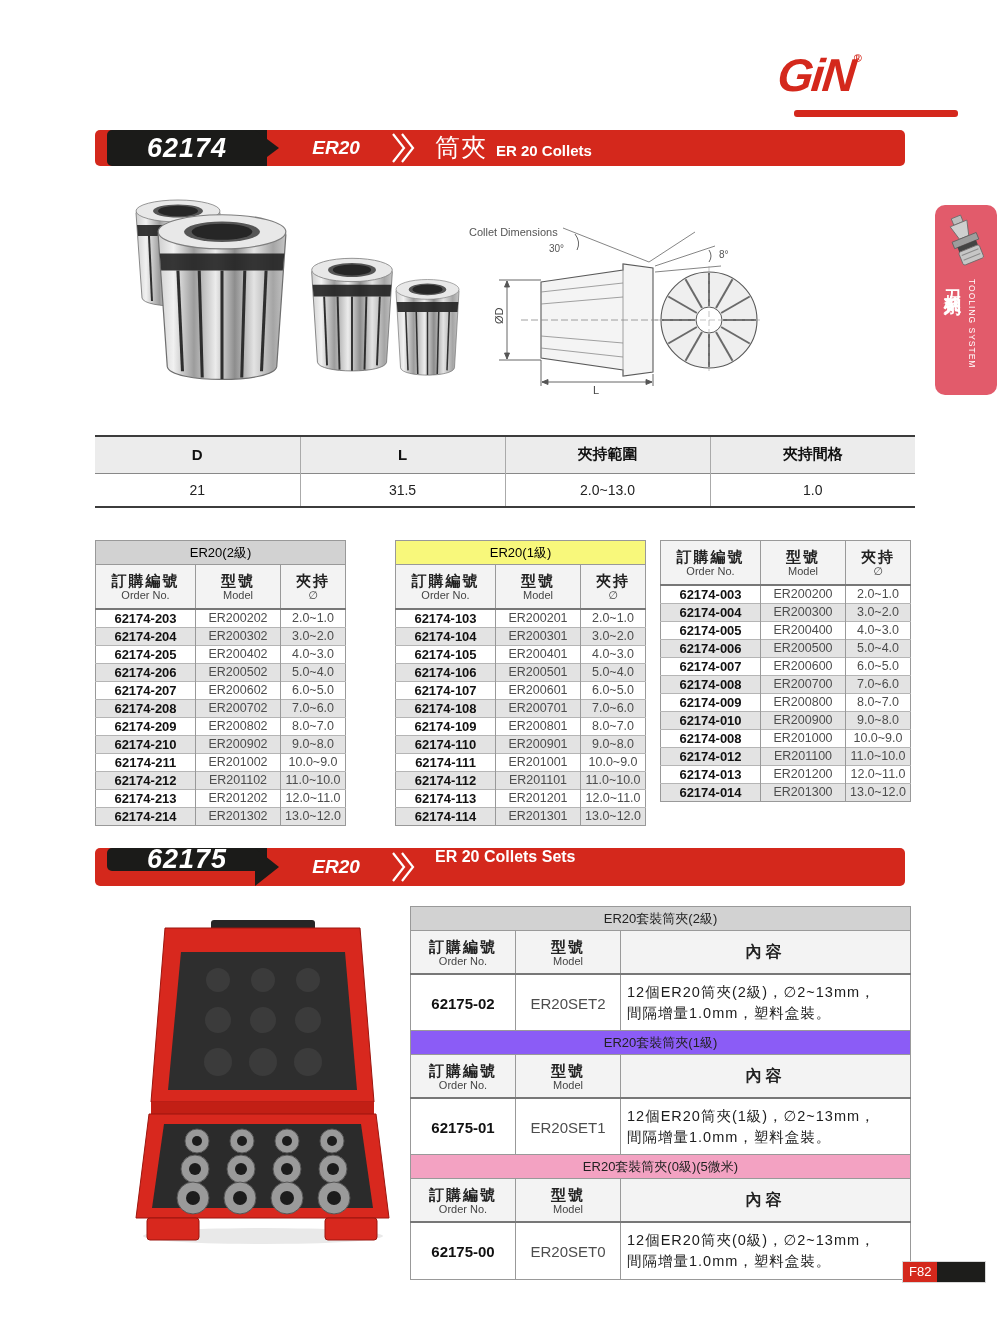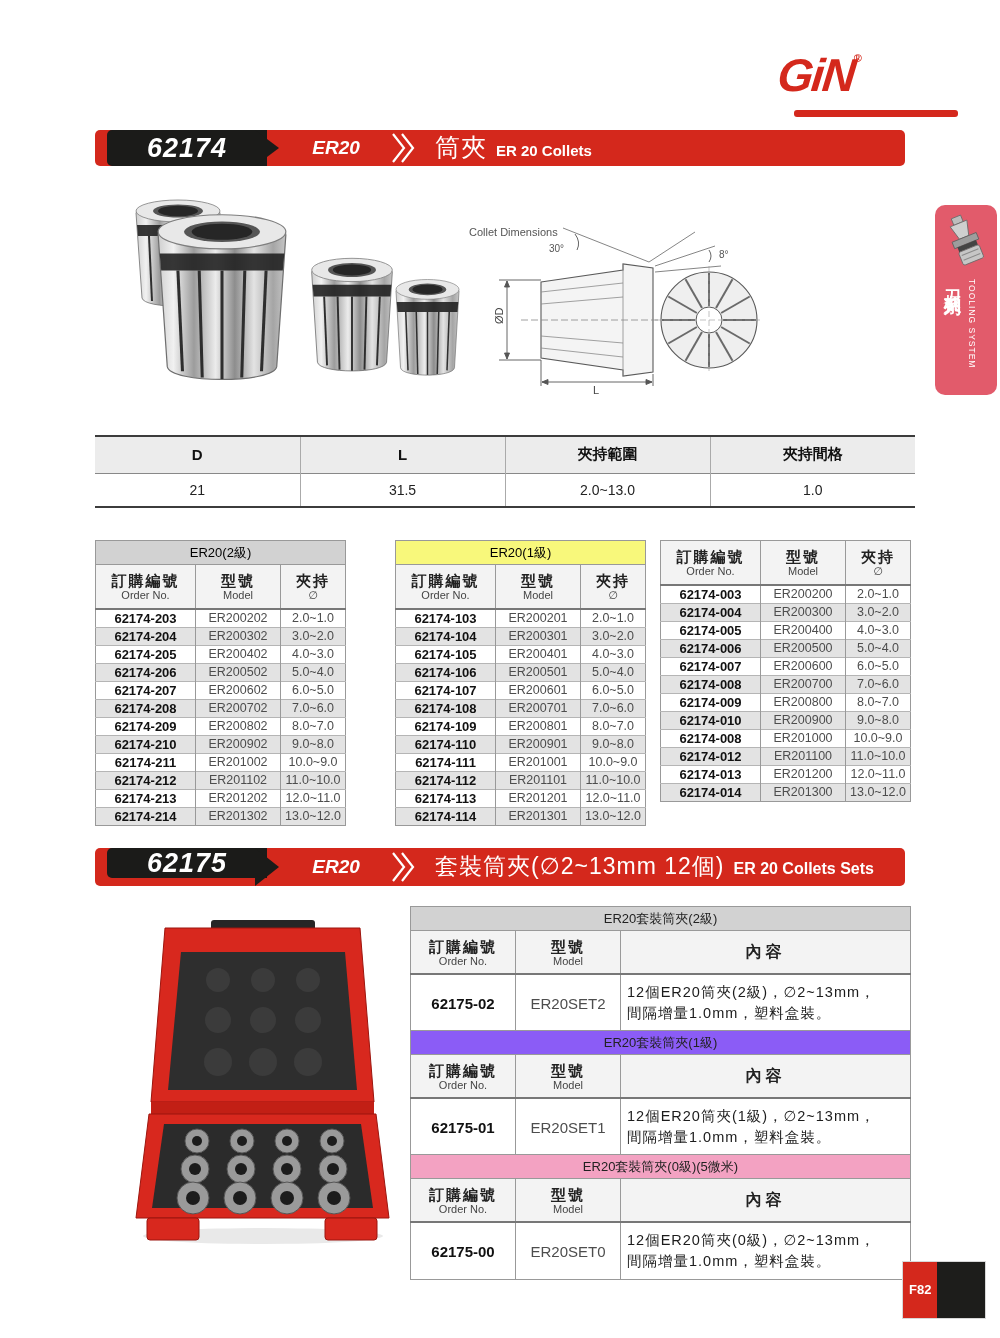--- a/index.html
+++ b/index.html
@@ -82,22 +82,22 @@
   .stable .cline{font-size:14.5px;color:#1c1c1c;letter-spacing:1px;line-height:21px;white-space:nowrap;}
   .stable col.s-ord{width:105px;} .stable col.s-mod{width:105px;} .stable col.s-con{width:290px;}
 
   
   .photo1{position:absolute;left:128px;top:195px;}
   .diagram{position:absolute;left:463px;top:220px;}
   .photo2{position:absolute;left:133px;top:910px;}
 
   
   .footer{position:absolute;left:903px;top:1262px;display:flex;box-shadow:0 0 0 1px #d8d8d8;}
-  .footer .pg{background:#d4281c;color:#fff;font-size:13px;font-weight:bold;
-              padding:20px 6px;line-height:16px;}
+  .footer .pg{background:#d4281c;color:#fff;font-size:13px;font-weight:normal;
+              padding:2px 6px;line-height:16px;}
   .footer .bar{width:48px;background:#1d1d1b;}
 </style>
 </head>
 <body>
 
 <div class="page">
 
   <div class="logo">
     <span class="brand">GiN</span><span class="reg">®</span>
     <div class="underbar"></div>
@@ -513,33 +513,32 @@
         </tr>
         <tr>
           <td>62174-014</td>
           <td>ER201300</td>
           <td>13.0~12.0</td>
         </tr>
       </tbody>
   </table>
 
   <div class="band band2" style="top:848px;height:38px;">
-    <div class="chip" style="height:30px;">
+    <div class="chip" style="height:23px;">
       <span class="code">62175</span>
     </div>
     <div class="chip-arrow" style="border-top-width:19px;border-bottom-width:19px;"></div>
     <span class="series" style="line-height:38px;">ER20</span>
     <span class="chev" style="top:3px;">
       <svg width="30" height="32" viewBox="0 0 30 32">
           <path d="M4 2 L15 16 L4 30" fill="none" stroke="#fff" stroke-width="2.2"></path>
           <path d="M13 2 L24 16 L13 30" fill="none" stroke="#fff" stroke-width="2.2"></path>
         </svg>
     </span>
     <span class="titles" style="height:38px;">
-      <span class="t-zh" style="line-height:36px;">套裝筒夾(∅2~13mm  12個)</span>
       <span class="t-en">ER 20 Collets Sets</span>
     </span>
   </div>
 
   <div class="photo2">
     <svg width="260" height="340" viewBox="0 0 260 340">
       <ellipse cx="130" cy="326" rx="120" ry="8" fill="#e9e9e9"></ellipse>
       <rect x="78" y="10" width="104" height="20" rx="3" fill="#262626"></rect>
       <polygon points="32,18 227,18 241,192 18,192" fill="#d8281e" stroke="#9c150e" stroke-width="1"></polygon>
       <polygon points="48,42 212,42 224,180 35,180" fill="#2e2e2e"></polygon>

